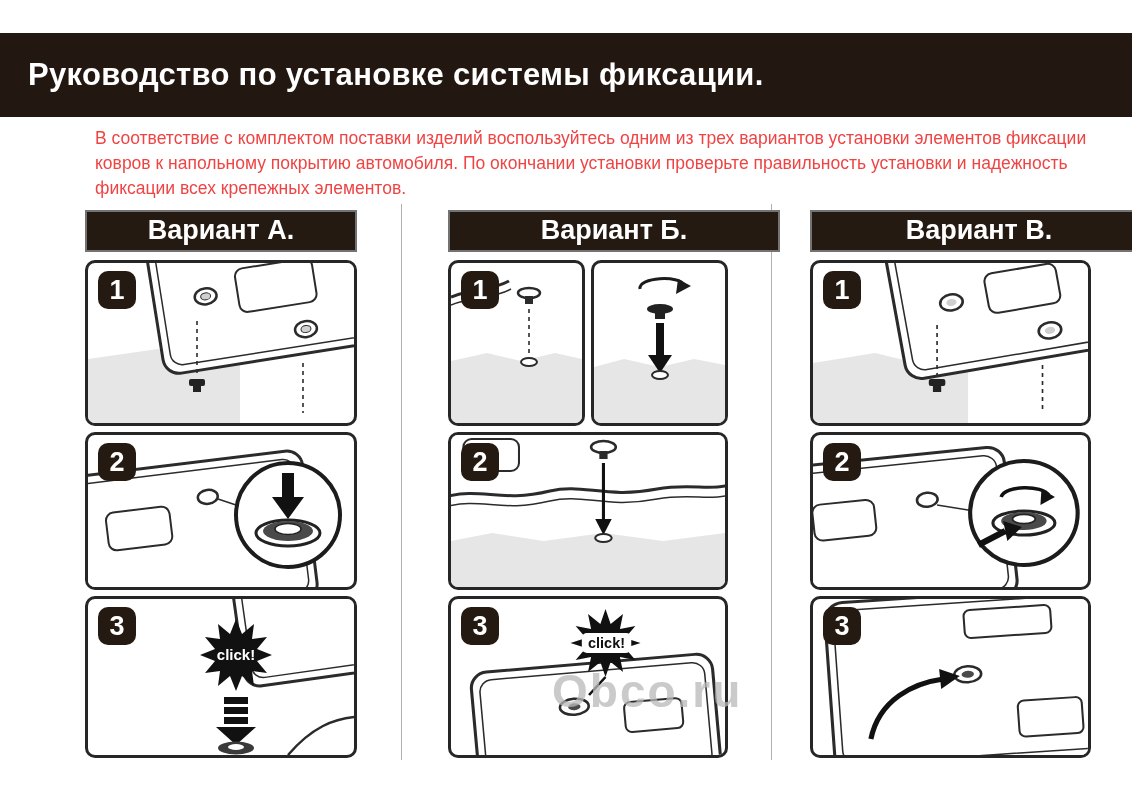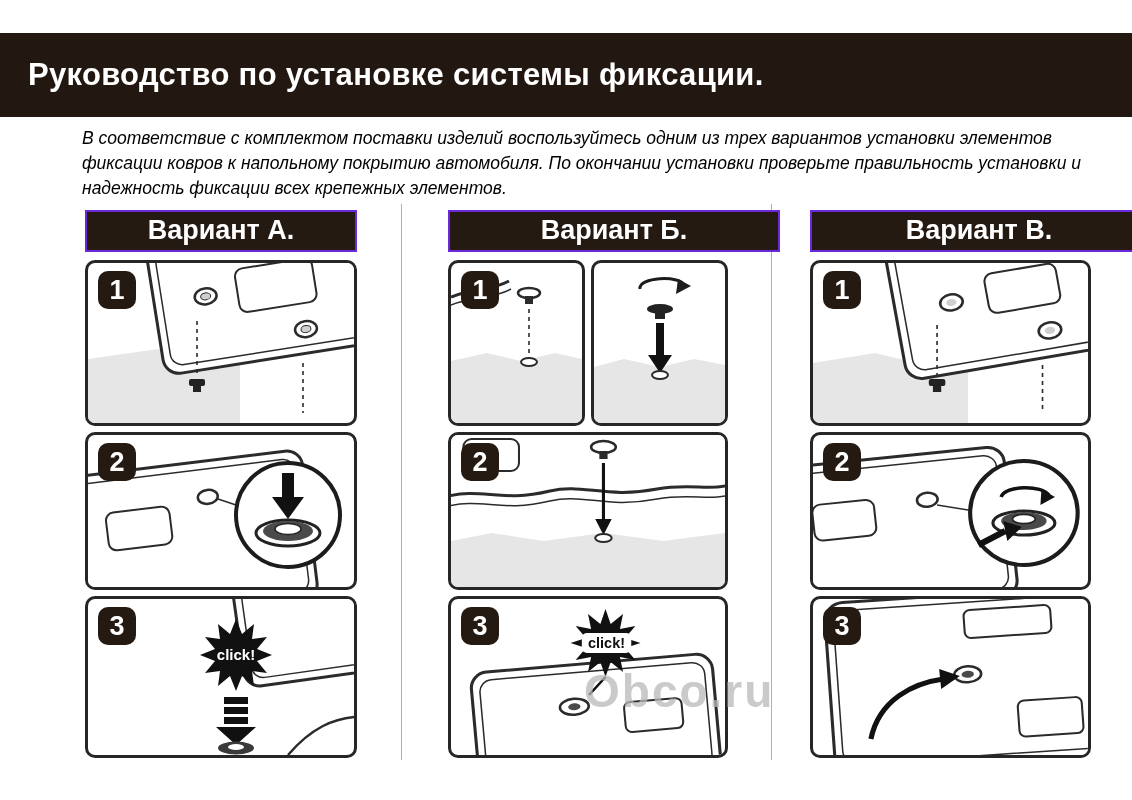--- a/index.html
+++ b/index.html
@@ -4,38 +4,38 @@
 <style>
   html,body{margin:0;padding:0;background:#ffffff;}
   body{width:1132px;height:800px;position:relative;overflow:hidden;
        font-family:"Liberation Sans",sans-serif;color:#141414;}
   .abs{position:absolute;}
   
   .titlebar{left:0;top:33px;width:1132px;height:84px;background:#231711;}
   .title{left:28px;top:0;height:60px;line-height:84px;color:#ffffff;
          font-size:31px;font-weight:bold;letter-spacing:.3px;white-space:nowrap;}
   
-  .intro{left:82px;top:126px;width:1005px;font-size:17.5px;line-height:1.42;color:#000000;font-style:italic;}
+  .intro{left:95px;top:126px;width:1005px;font-size:17.5px;line-height:1.42;color:#ef4444;}
   
   .vsep{top:204px;width:1px;height:556px;background:#b0b0b0;}
   
-  .vhead{top:210px;height:42px;box-sizing:border-box;border:2px solid #6d28d9;
+  .vhead{top:210px;height:42px;box-sizing:border-box;border:2px solid #737373;
          background:#241a12;color:#fff;font-size:27px;font-weight:bold;
          text-align:center;line-height:37px;}
   
   .panel{box-sizing:border-box;border:3px solid #262626;border-radius:10px;
          background:#fff;overflow:hidden;}
   .badge{position:absolute;left:10px;top:8px;width:38px;height:38px;background:#241a12;
          border-radius:10px;color:#fff;font-size:27px;font-weight:bold;
          display:flex;align-items:center;justify-content:center;z-index:2;}
   .art{position:absolute;left:0;top:0;width:100%;height:100%;}
   .art svg{width:100%;height:100%;display:block;}
   
   .watermark{left:552px;top:664px;font-size:46px;font-weight:bold;letter-spacing:2px;
-             color:#b9b9b9;opacity:.75;z-index:9;white-space:nowrap;margin-left:32px;}
+             color:#b9b9b9;opacity:.75;z-index:9;white-space:nowrap;}
   svg text{font-family:"Liberation Sans",sans-serif;}
 </style>
 </head>
 <body>
 
 <div class="abs titlebar">
   <div class="abs title">Руководство по установке системы фиксации.</div>
 </div>
 
 <div class="abs intro">В соответствие с комплектом поставки изделий воспользуйтесь одним из трех вариантов установки элементов фиксации ковров к напольному покрытию автомобиля. По окончании установки проверьте правильность установки и надежность фиксации всех крепежных элементов.</div>

